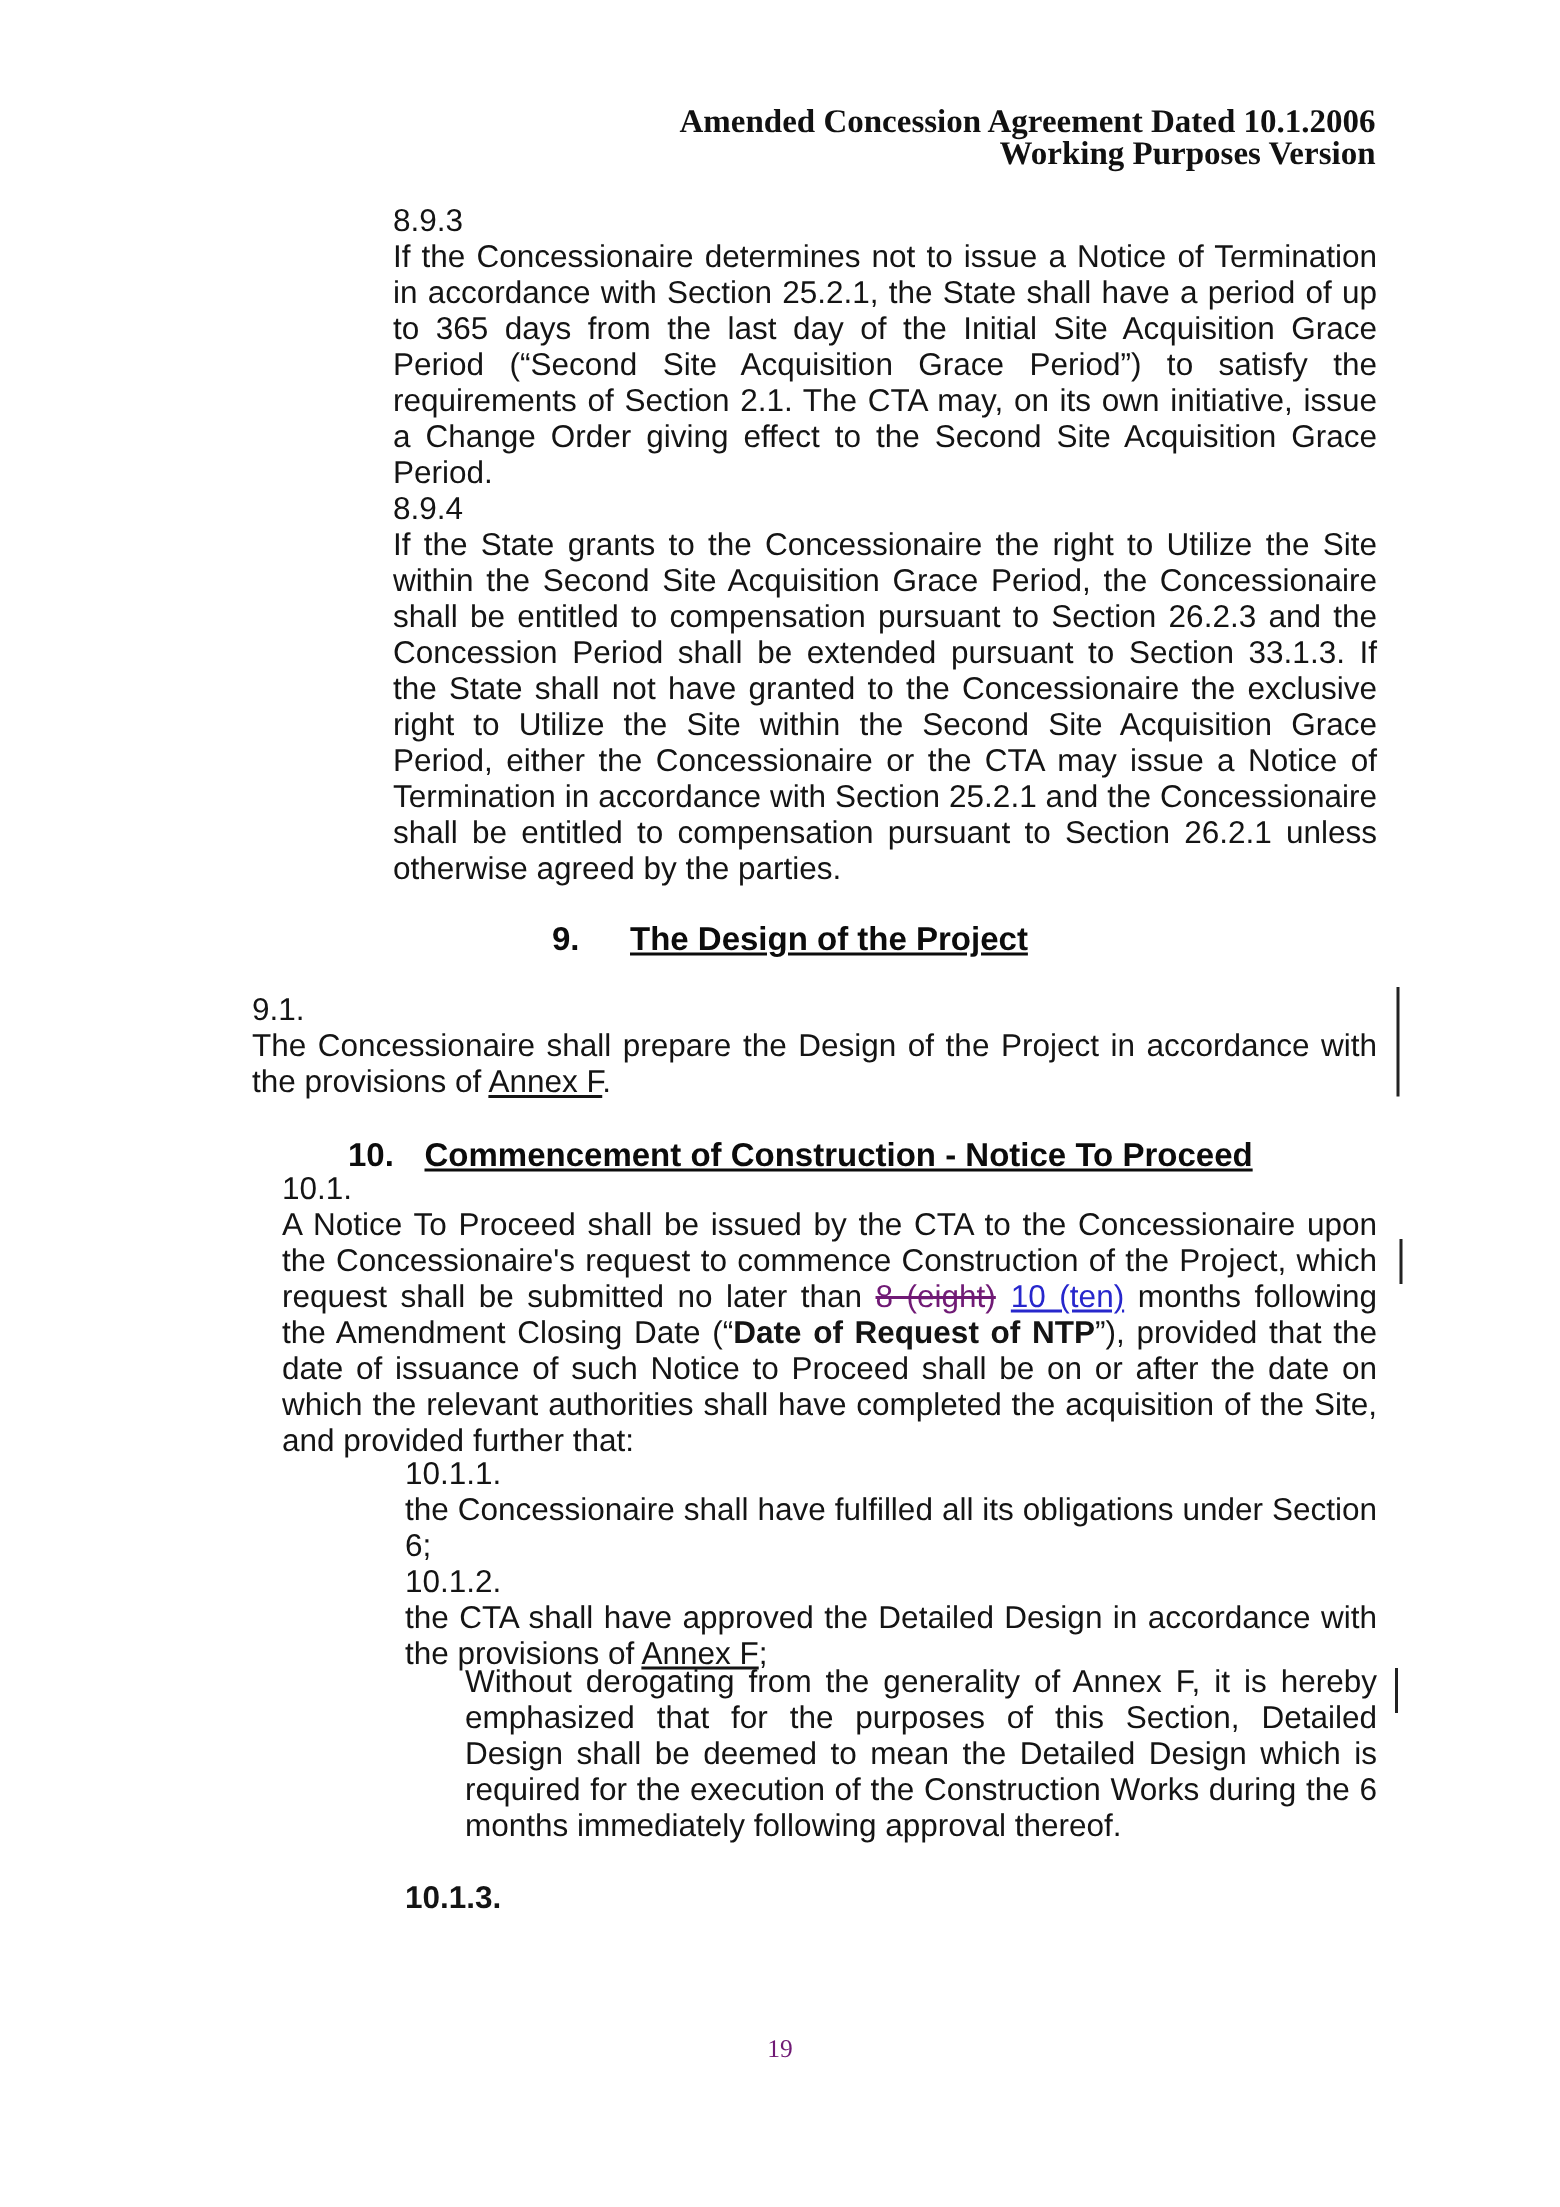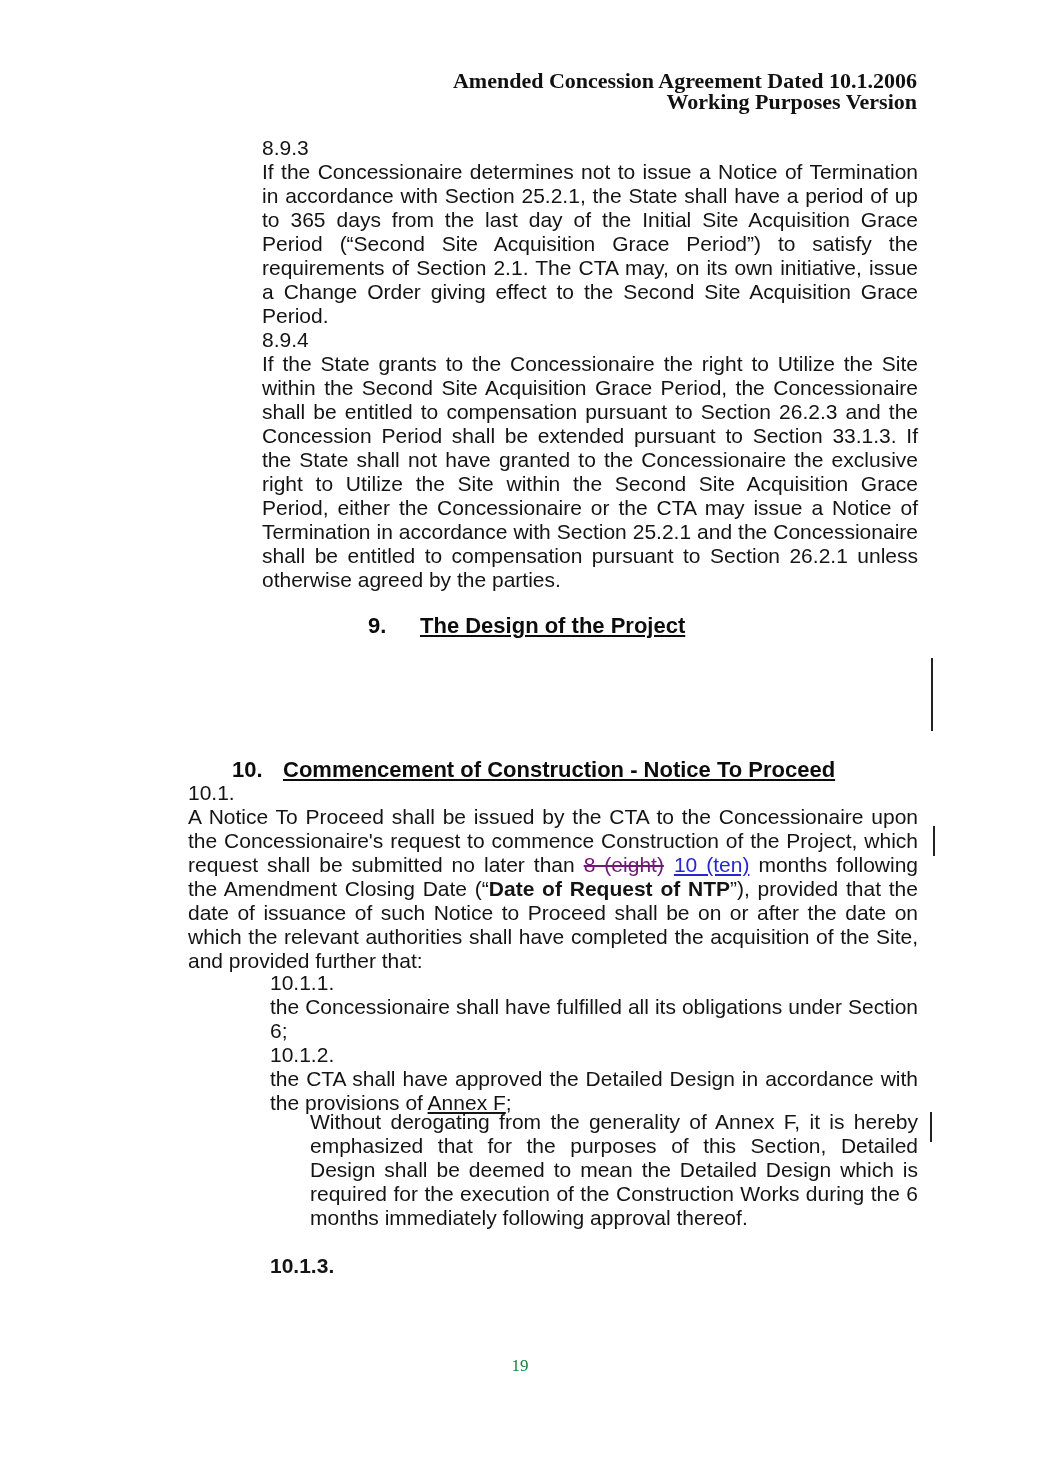--- a/index.html
+++ b/index.html
@@ -59,21 +59,21 @@
   .bar-2 { left: 933px; top: 826px;  height: 30px; }
   .bar-3 { left: 930px; top: 1112px; height: 30px; }
   .footer {
     position: absolute;
     top: 1354px;
     left: 0;
     width: 100%;
     text-align: center;
     font-family: "Liberation Serif", "DejaVu Serif", serif;
     font-size: 17px;
-    color: #15803d;
+    color: #701a75;
   }
 </style>
 </head>
 <body>
 
 <div class="page">
 
   <div class="header">
     <div>Amended Concession Agreement Dated 10.1.2006</div>
     <div>Working Purposes Version</div>
@@ -87,20 +87,24 @@
   <div class="clause c894">
     <div class="num">8.9.4</div>
     <div class="body">If the State grants to the Concessionaire the right to Utilize the Site within the Second Site Acquisition Grace Period, the Concessionaire shall be entitled to compensation pursuant to Section 26.2.3 and the Concession Period shall be extended pursuant to Section 33.1.3. If the State shall not have granted to the Concessionaire the exclusive right to Utilize the Site within the Second Site Acquisition Grace Period, either the Concessionaire or the CTA may issue a Notice of Termination in accordance with Section 25.2.1 and the Concessionaire shall be entitled to compensation pursuant to Section 26.2.1 unless otherwise agreed by the parties.</div>
   </div>
 
   <div class="heading h9">
     <div class="num">9.</div>
     <div class="title">The Design of the Project</div>
   </div>
 
+  <div class="clause c91">
+    <div class="num">9.1.</div>
+    <div class="body"><span>The Concessionaire shall prepare the Design of the Project in accordance with the provisions of </span><span class="u">Annex F</span><span>.</span></div>
+  </div>
 
   <div class="heading h10">
     <div class="num">10.</div>
     <div class="title">Commencement of Construction - Notice To Proceed</div>
   </div>
 
   <div class="clause c101">
     <div class="num">10.1.</div>
     <div class="body"><span>A Notice To Proceed shall be issued by the CTA to the Concessionaire upon the Concessionaire's request to commence Construction of the Project, which request shall be submitted no later than </span><span class="del">8 (eight)</span><span class="ins">10 (ten)</span><span> months following the Amendment Closing Date (“</span><span class="bold">Date of Request of NTP</span><span>”), provided that the date of issuance of such Notice to Proceed shall be on or after the date on which the relevant authorities shall have completed the acquisition of the Site, and provided further that:</span></div>
   </div>

